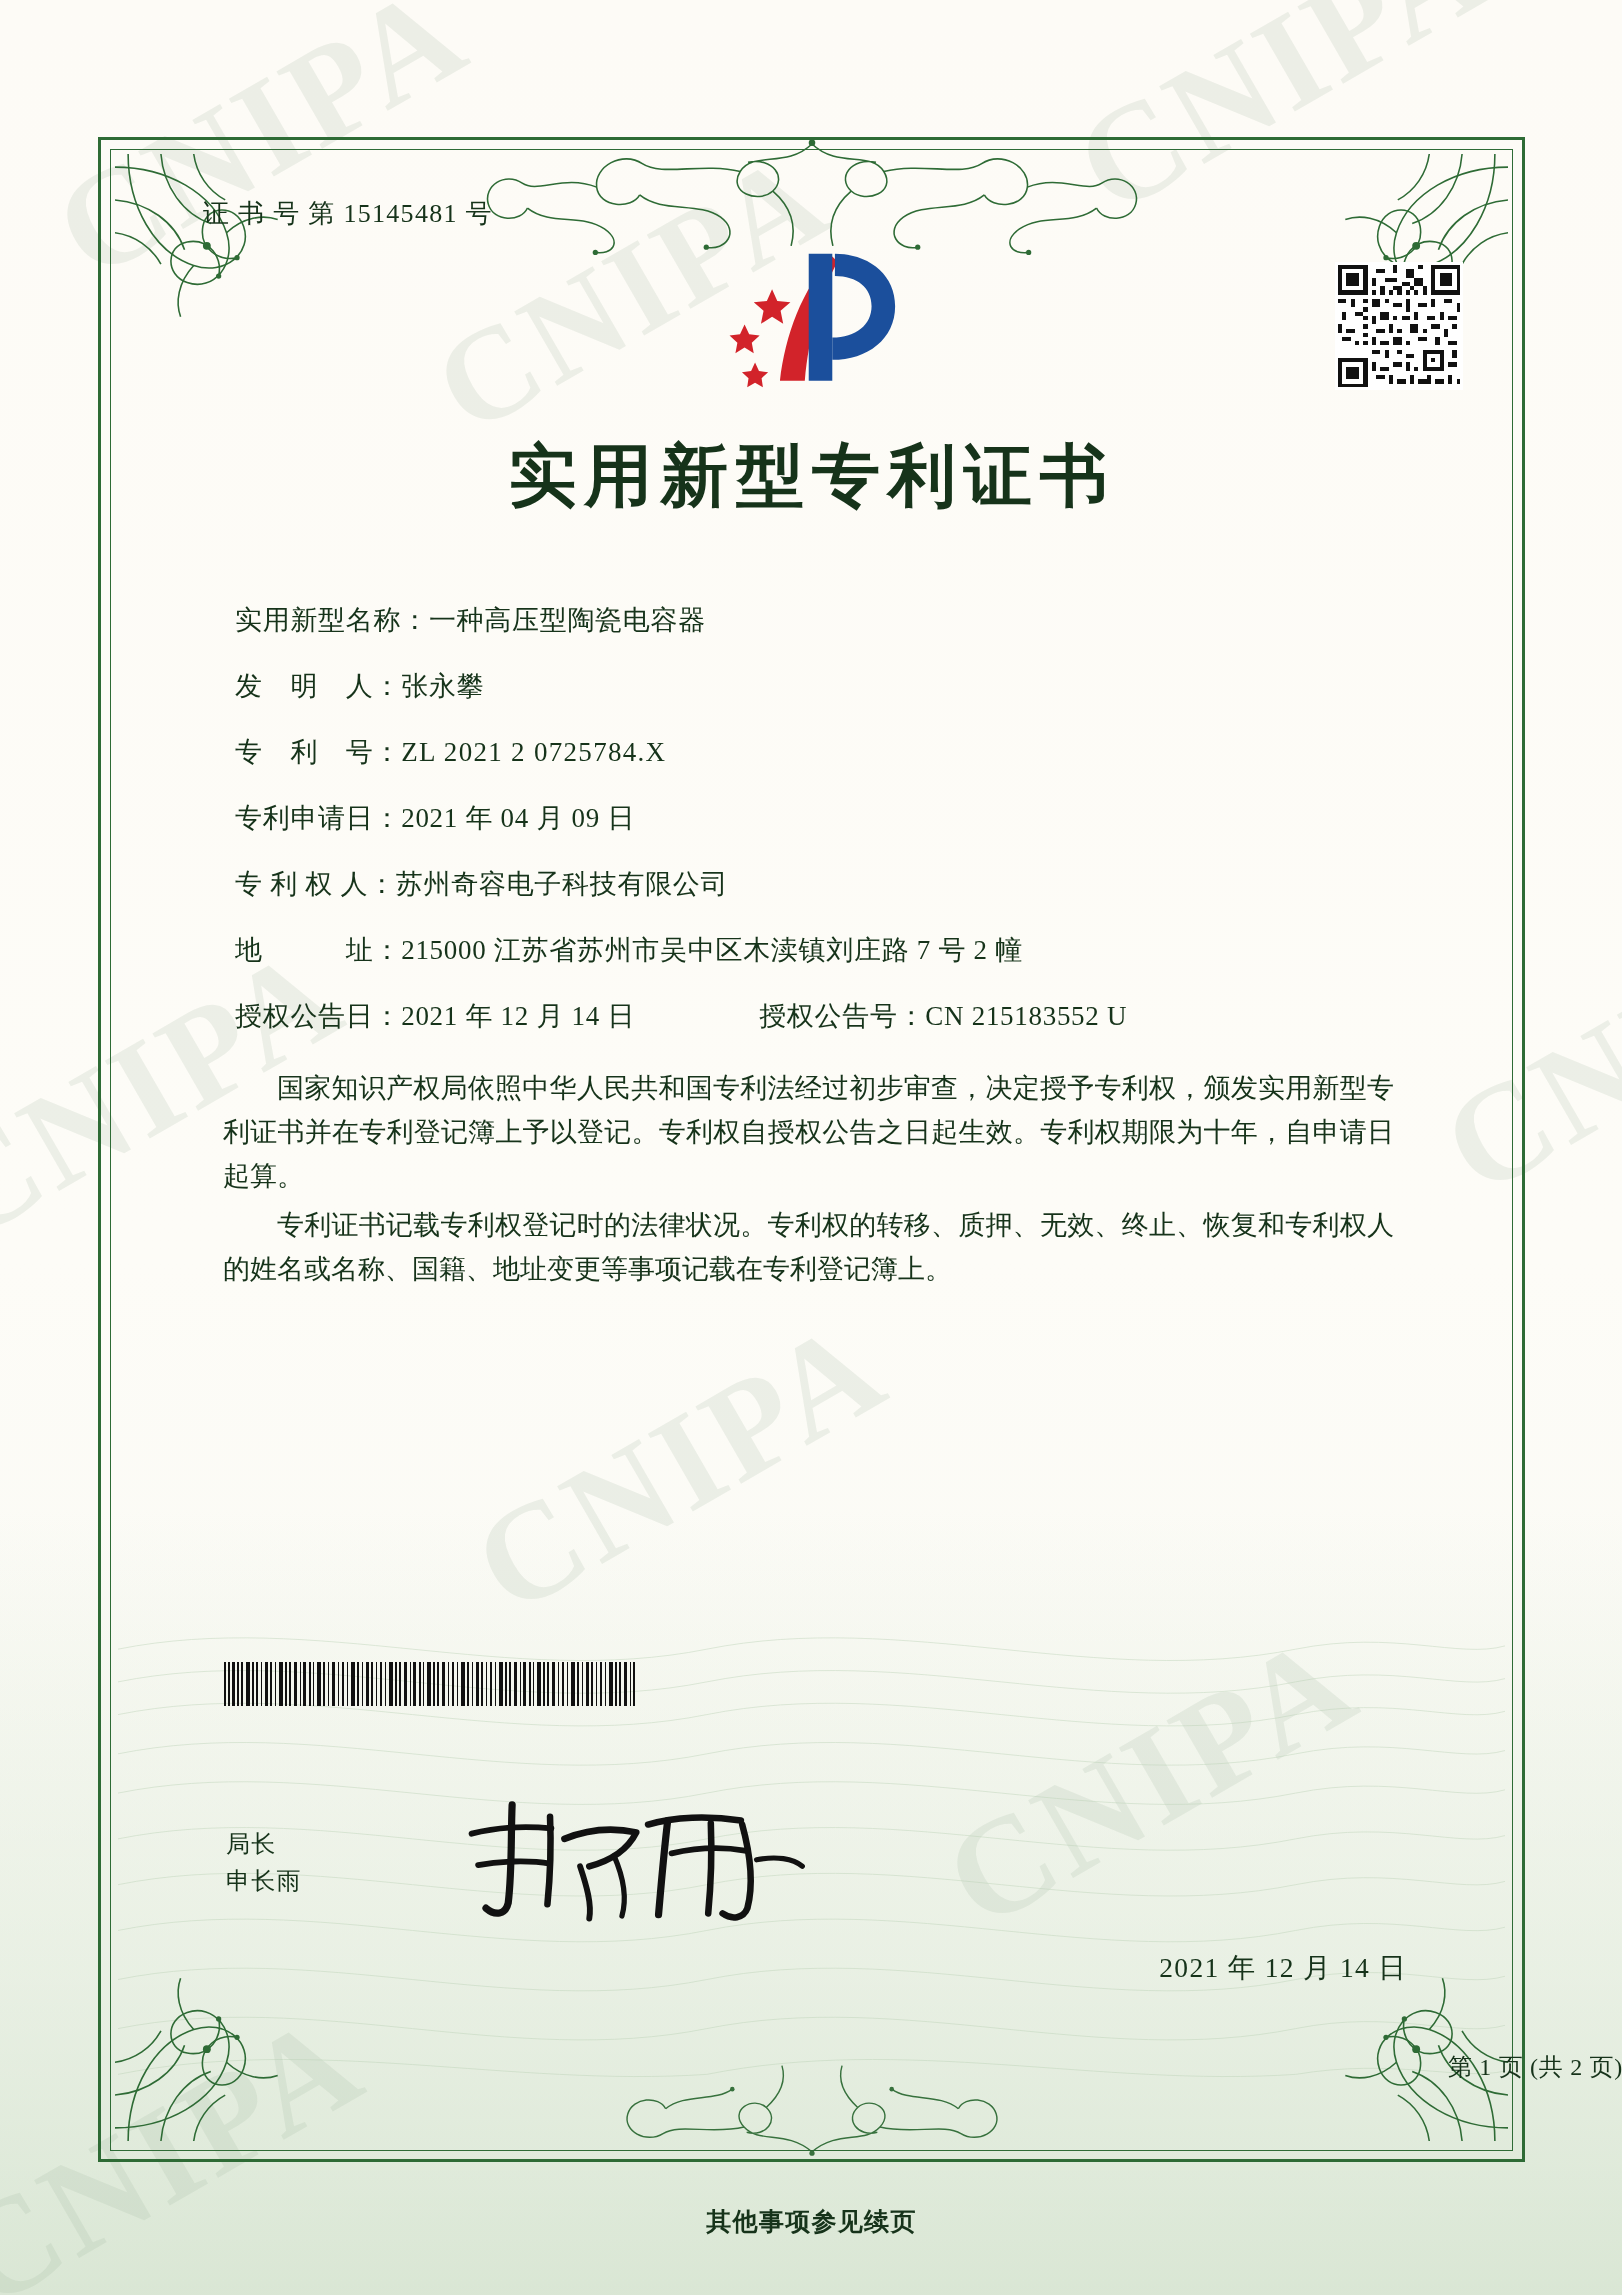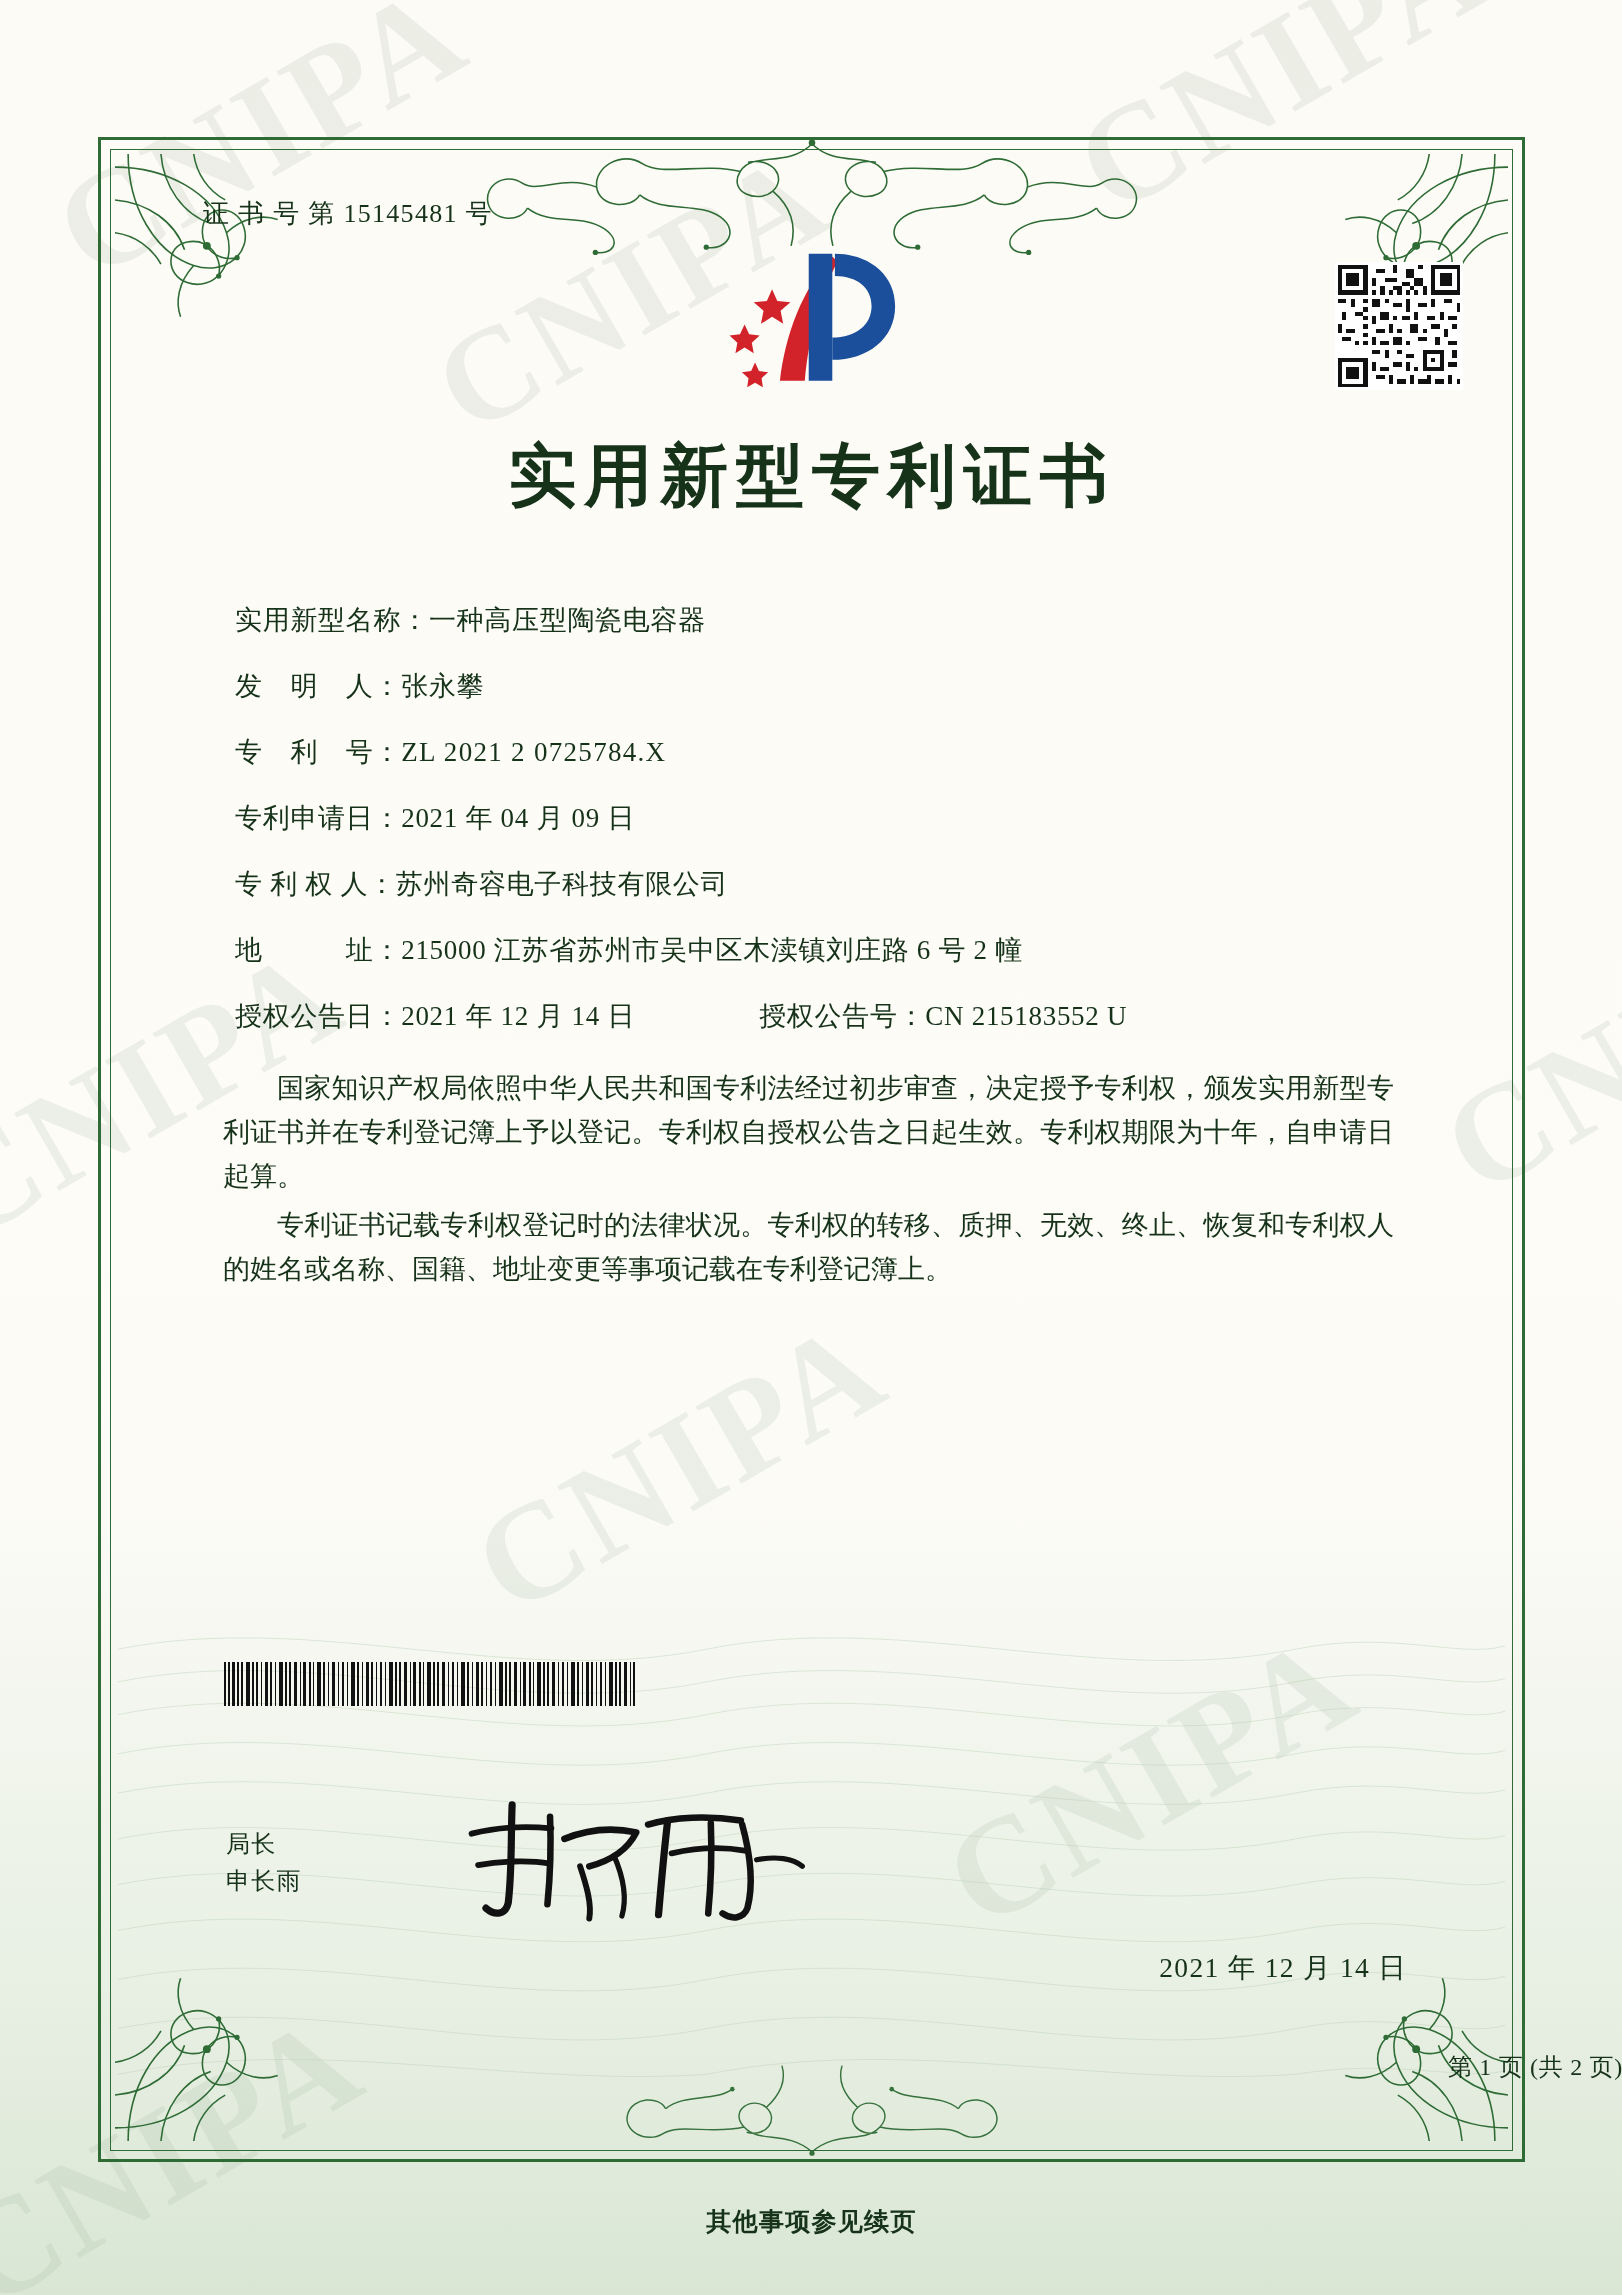--- a/index.html
+++ b/index.html
@@ -581,21 +581,21 @@
       <div class="frow">
         <span class="flabel">专利申请日：</span>
         <span class="fvalue">2021 年 04 月 09 日</span>
       </div>
       <div class="frow">
         <span class="flabel">专 利 权 人：</span>
         <span class="fvalue">苏州奇容电子科技有限公司</span>
       </div>
       <div class="frow">
         <span class="flabel">地　　　址：</span>
-        <span class="fvalue">215000 江苏省苏州市吴中区木渎镇刘庄路 6 号 2 幢</span>
+        <span class="fvalue">215000 江苏省苏州市吴中区木渎镇刘庄路 7 号 2 幢</span>
       </div>
       <div class="frow split">
         <span class="flabel">授权公告日：</span>
         <span class="fvalue">2021 年 12 月 14 日</span>
         <span class="spacer-col"></span>
         <span class="flabel">授权公告号：</span>
         <span class="fvalue">CN 215183552 U</span>
       </div>
     </div>
 

